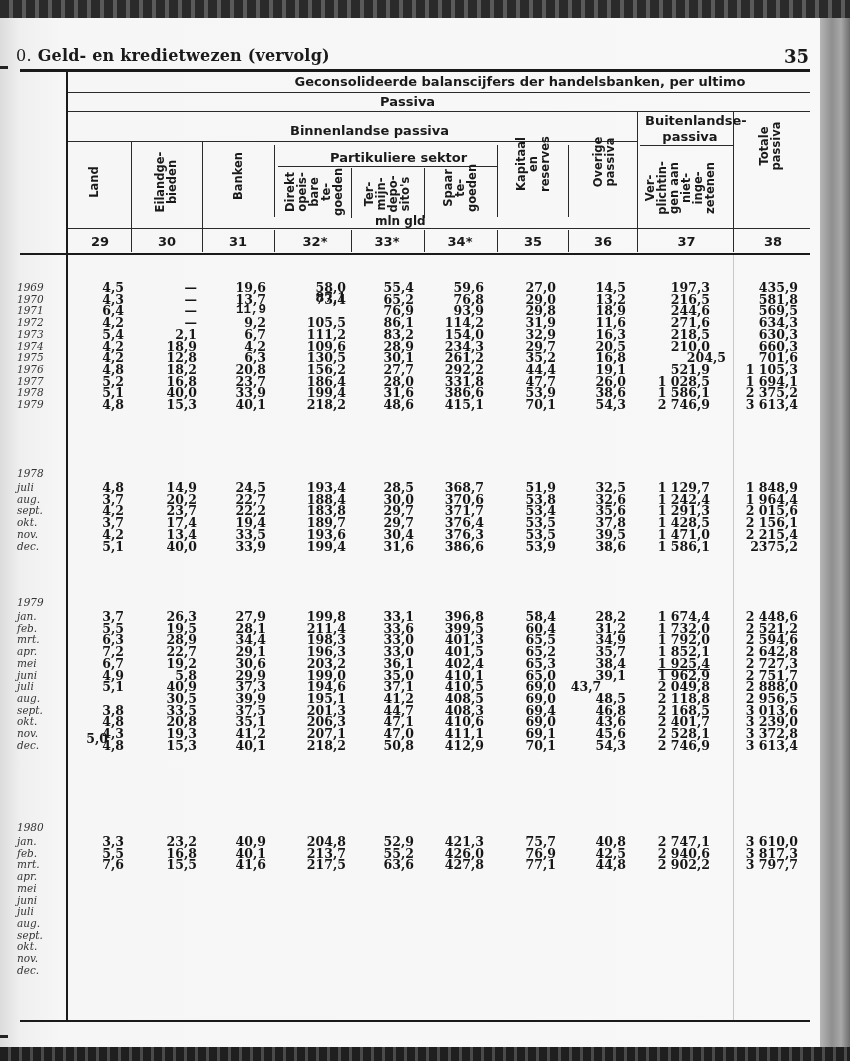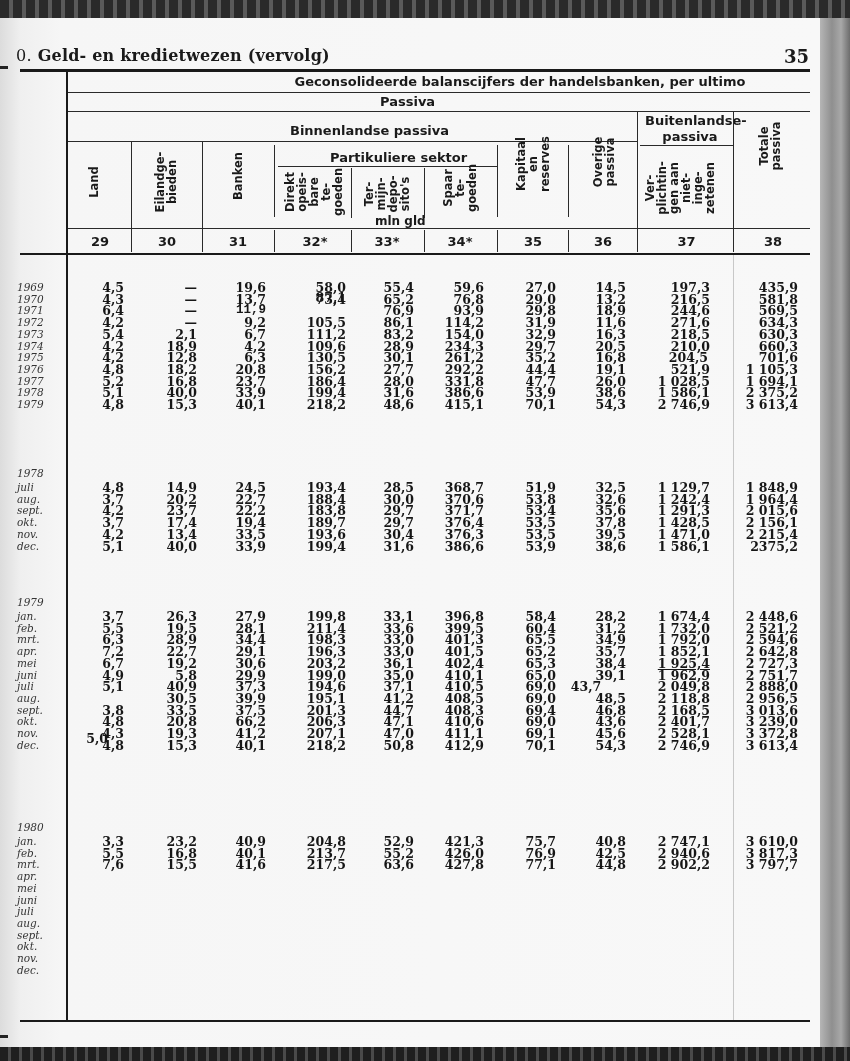--- a/index.html
+++ b/index.html
@@ -233,21 +233,21 @@
     <div class="cell" style="top: 340.5px; left: 718px; width: 80px;">660,3</div>
     <div class="rowlabel" style="top: 352.2px;">1975</div>
     <div class="cell" style="top: 352.2px; left: 44px; width: 80px;">4,2</div>
     <div class="cell" style="top: 352.2px; left: 117px; width: 80px;">12,8</div>
     <div class="cell" style="top: 352.2px; left: 186px; width: 80px;">6,3</div>
     <div class="cell" style="top: 352.2px; left: 266px; width: 80px;">130,5</div>
     <div class="cell" style="top: 352.2px; left: 334px; width: 80px;">30,1</div>
     <div class="cell" style="top: 352.2px; left: 404px; width: 80px;">261,2</div>
     <div class="cell" style="top: 352.2px; left: 476px; width: 80px;">35,2</div>
     <div class="cell" style="top: 352.2px; left: 546px; width: 80px;">16,8</div>
-    <div class="cell" style="top: 352.2px; left: 628px; width: 80px;">204,5</div>
+    <div class="cell" style="top: 352.2px; left: 646px; width: 80px;">204,5</div>
     <div class="cell" style="top: 352.2px; left: 718px; width: 80px;">701,6</div>
     <div class="rowlabel" style="top: 363.9px;">1976</div>
     <div class="cell" style="top: 363.9px; left: 44px; width: 80px;">4,8</div>
     <div class="cell" style="top: 363.9px; left: 117px; width: 80px;">18,2</div>
     <div class="cell" style="top: 363.9px; left: 186px; width: 80px;">20,8</div>
     <div class="cell" style="top: 363.9px; left: 266px; width: 80px;">156,2</div>
     <div class="cell" style="top: 363.9px; left: 334px; width: 80px;">27,7</div>
     <div class="cell" style="top: 363.9px; left: 404px; width: 80px;">292,2</div>
     <div class="cell" style="top: 363.9px; left: 476px; width: 80px;">44,4</div>
     <div class="cell" style="top: 363.9px; left: 546px; width: 80px;">19,1</div>
@@ -449,21 +449,21 @@
     <div class="cell" style="top: 704.6px; left: 266px; width: 80px;">201,3</div>
     <div class="cell" style="top: 704.6px; left: 334px; width: 80px;">44,7</div>
     <div class="cell" style="top: 704.6px; left: 404px; width: 80px;">408,3</div>
     <div class="cell" style="top: 704.6px; left: 476px; width: 80px;">69,4</div>
     <div class="cell" style="top: 704.6px; left: 546px; width: 80px;">46,8</div>
     <div class="cell" style="top: 704.6px; left: 630px; width: 80px;">2 168,5</div>
     <div class="cell" style="top: 704.6px; left: 718px; width: 80px;">3 013,6</div>
     <div class="rowlabel" style="top: 716.3px;">okt.</div>
     <div class="cell" style="top: 716.3px; left: 44px; width: 80px;">4,8</div>
     <div class="cell" style="top: 716.3px; left: 117px; width: 80px;">20,8</div>
-    <div class="cell" style="top: 716.3px; left: 186px; width: 80px;">66,2</div>
+    <div class="cell" style="top: 716.3px; left: 186px; width: 80px;">35,1</div>
     <div class="cell" style="top: 716.3px; left: 266px; width: 80px;">206,3</div>
     <div class="cell" style="top: 716.3px; left: 334px; width: 80px;">47,1</div>
     <div class="cell" style="top: 716.3px; left: 404px; width: 80px;">410,6</div>
     <div class="cell" style="top: 716.3px; left: 476px; width: 80px;">69,0</div>
     <div class="cell" style="top: 716.3px; left: 546px; width: 80px;">43,6</div>
     <div class="cell" style="top: 716.3px; left: 630px; width: 80px;">2 401,7</div>
     <div class="cell" style="top: 716.3px; left: 718px; width: 80px;">3 239,0</div>
     <div class="rowlabel" style="top: 728px;">nov.</div>
     <div class="cell" style="top: 728px; left: 44px; width: 80px;">4,3</div>
     <div class="cell" style="top: 728px; left: 117px; width: 80px;">19,3</div>

